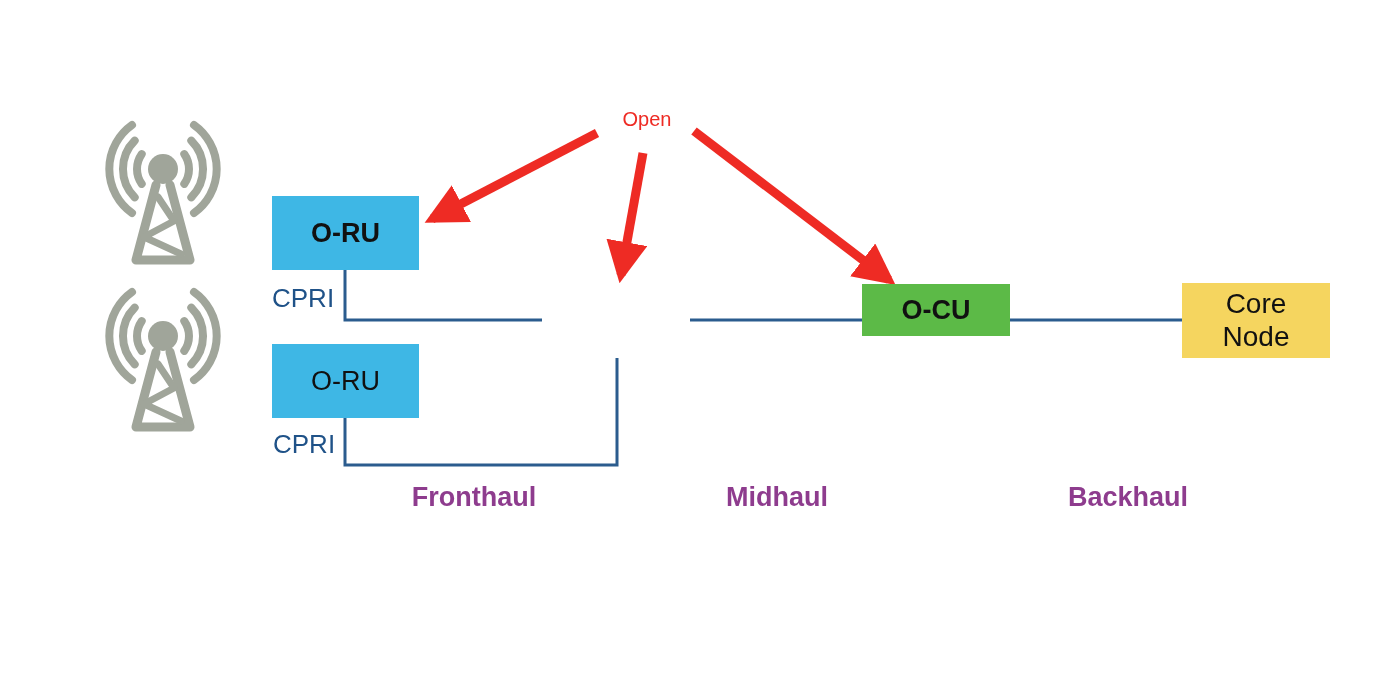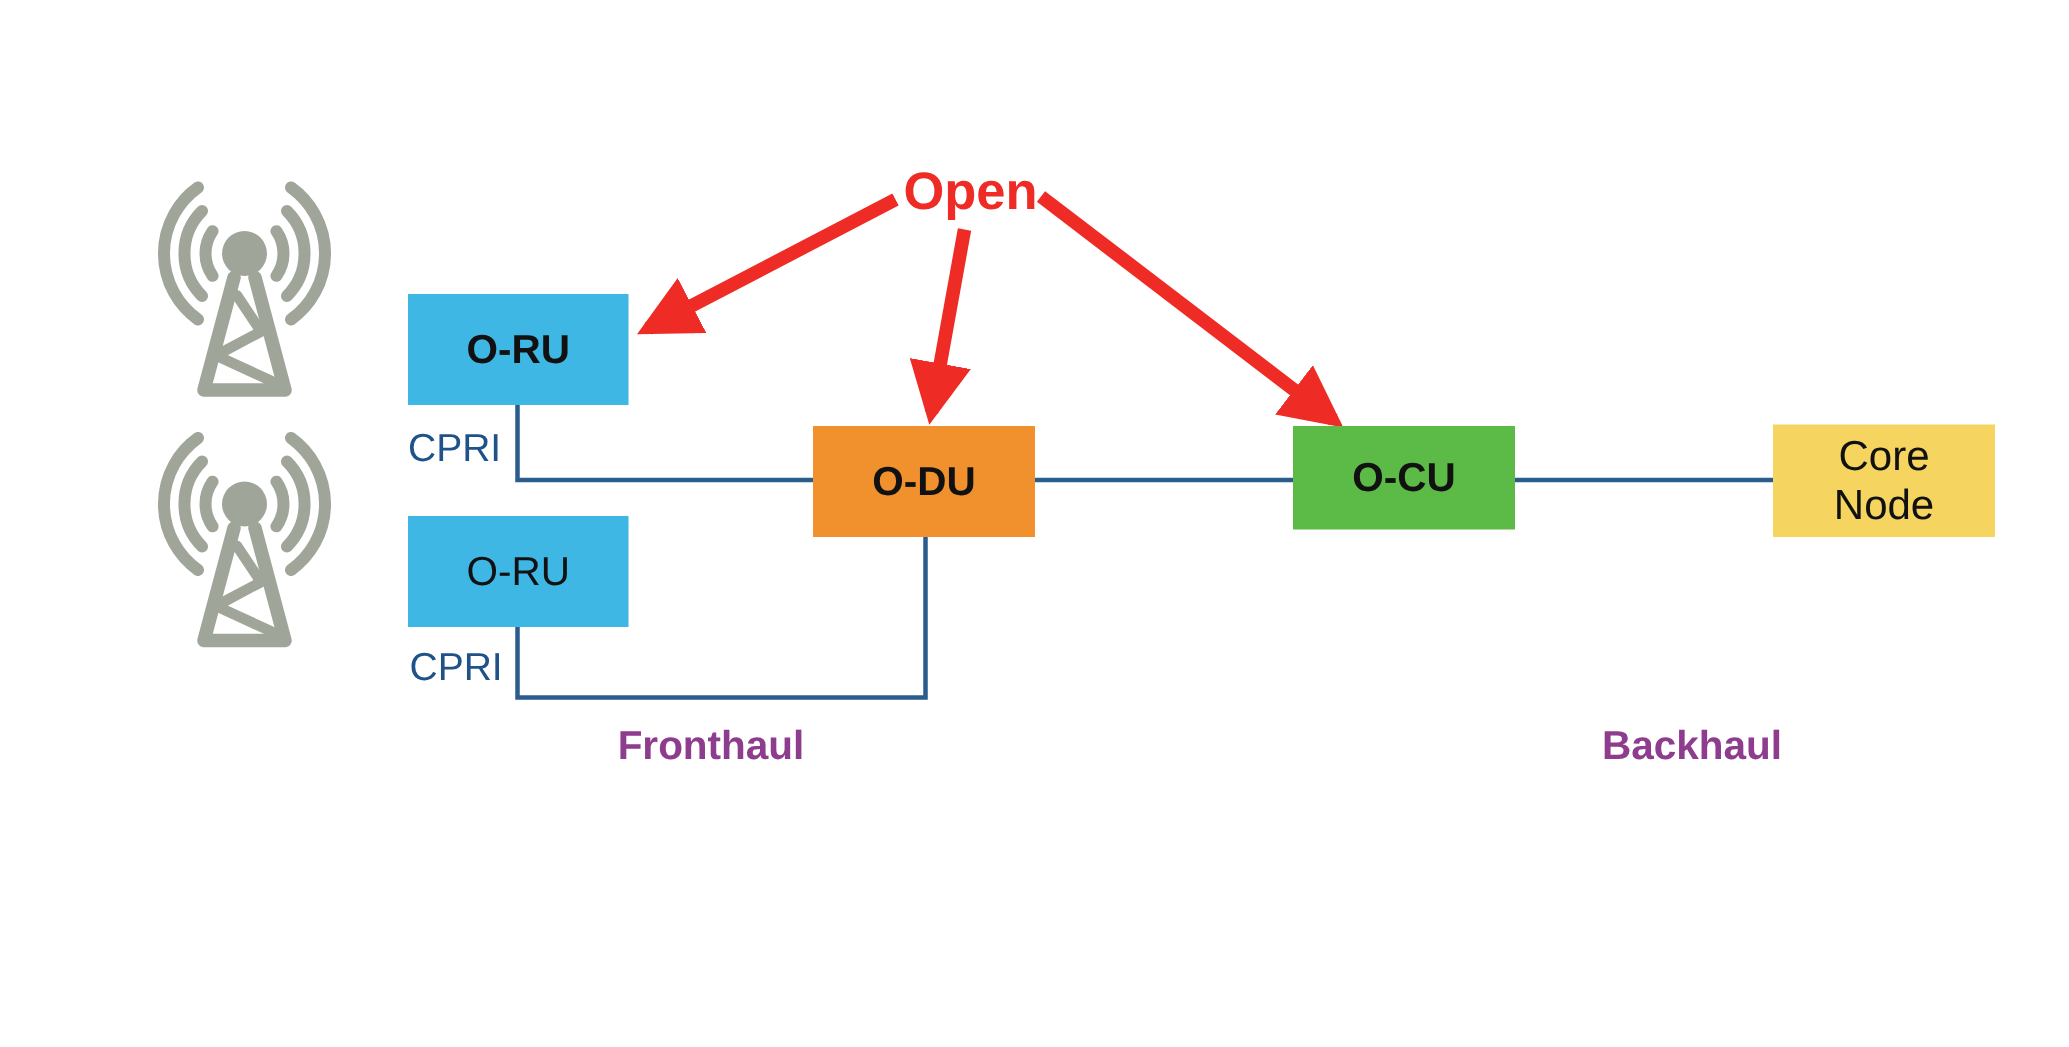--- a/index.html
+++ b/index.html
@@ -26,42 +26,42 @@
     justify-content: center;
     color: var(--c-node-text, #111111);
     font-size: 27px;
     text-align: center;
   }
   .node-box .lbl-bold { font-weight: bold; }
   .node-box .lbl-reg  { font-weight: normal; }
   .box-oru1 { left: 272px; top: 196px; width: 147px; height: 74px; background: var(--c-oru, #3EB7E5); }
   .box-oru2 { left: 272px; top: 344px; width: 147px; height: 74px; background: var(--c-oru, #3EB7E5); }
   .box-odu  { left: 542px; top: 284px; width: 148px; height: 74px; background: var(--c-odu, #F0912D); }
-  .box-ocu  { left: 862px; top: 284px; width: 148px; height: 69px; background: var(--c-ocu, #5CBA47); }
+  .box-ocu  { left: 862px; top: 284px; width: 148px; height: 52px; background: var(--c-ocu, #5CBA47); }
   .box-core { left: 1182px; top: 283px; width: 148px; height: 75px; background: var(--c-core, #F5D55F); font-size: 28px; line-height: 1.15; }
   .box-core .two-line { display: block; }
 
   .cpri-label {
     position: absolute;
     color: var(--c-cpri-text, #1F5288);
     font-size: 26px;
     font-weight: normal;
   }
   .cpri-1 { left: 272px; top: 283px; }
   .cpri-2 { left: 273px; top: 429px; }
 
   .open-label {
     position: absolute;
     left: 596px;
     top: 108px;
     width: 102px;
     text-align: center;
     color: var(--c-open-red, #EE2B24);
-    font-size: 35px;
-    font-weight: bold;
+    font-size: 20px;
+    font-weight: normal;
   }
 
   .segment-label {
     position: absolute;
     top: 482px;
     width: 160px;
     text-align: center;
     color: var(--c-segment-text, #8E3C8E);
     font-size: 27px;
     font-weight: bold;
@@ -122,36 +122,34 @@
   </svg>
 
   <div class="node-box box-oru1">
     <span class="lbl-bold">O-RU</span>
   </div>
 
   <div class="node-box box-oru2">
     <span class="lbl-reg">O-RU</span>
   </div>
 
-  <div class="node-box box-odu">
-    <span class="lbl-bold">O-DU</span>
-  </div>
 
   <div class="node-box box-ocu">
     <span class="lbl-bold">O-CU</span>
   </div>
 
   <div class="node-box box-core">
     <span class="lbl-reg">
       <span class="two-line">Core</span>
       <span class="two-line">Node</span>
     </span>
   </div>
 
   <div class="cpri-label cpri-1">CPRI</div>
   <div class="cpri-label cpri-2">CPRI</div>
 
   <div class="open-label">Open</div>
 
   <div class="segment-label seg-fronthaul">Fronthaul</div>
+  <div class="segment-label seg-midhaul">Midhaul</div>
   <div class="segment-label seg-backhaul">Backhaul</div>
 
 </div>
 
 </body></html>

